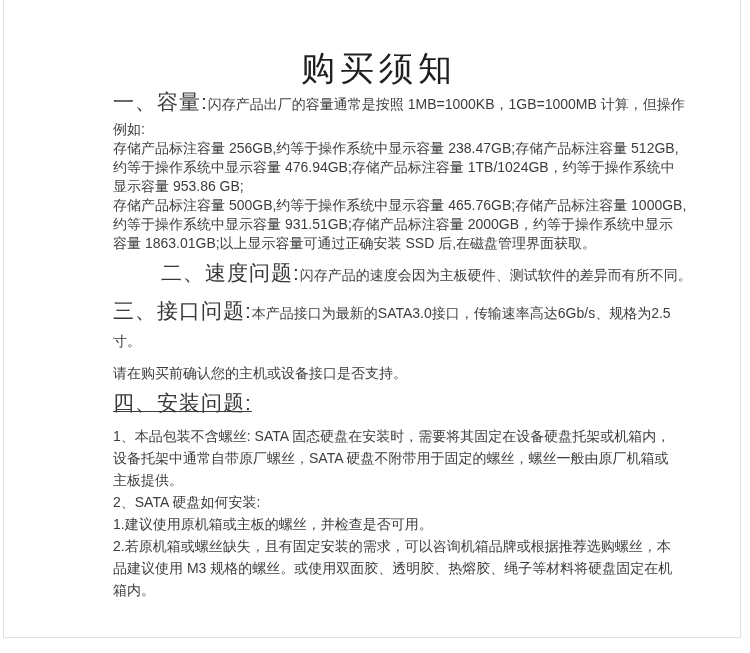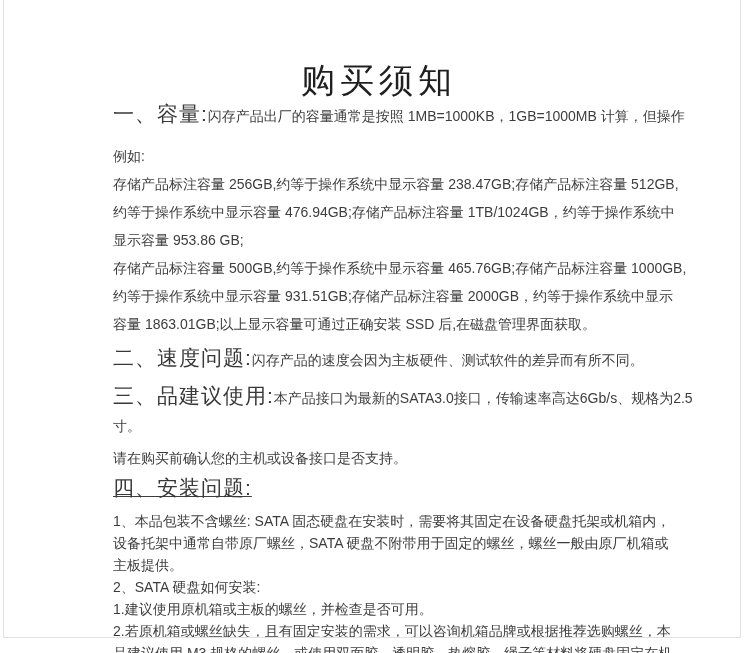--- a/index.html
+++ b/index.html
@@ -14,21 +14,21 @@
   }
   .frame {
     position: absolute;
     top: 0; left: 3px; right: 9px; bottom: 15px;
     border-left: 1px solid #e1e1e1;
     border-right: 1px solid #e1e1e1;
     border-bottom: 1px solid #e1e1e1;
     pointer-events: none;
   }
   .doc-title {
-    margin-top: 60px;
+    margin-top: 48px;
     text-align: center;
     font-size: 34px;
     line-height: 40px;
     letter-spacing: 5px;
     font-weight: 400;
     color: #1f1f1f;
     padding-left: 8px;
   }
   .content {
     padding: 0 56px 0 113px;
@@ -37,22 +37,22 @@
   .sec-line { line-height: 28px; }
   .sec-heading {
     font-size: 21px;
     color: #383838;
     letter-spacing: 1px;
   }
   .lead { font-size: 14px; color: #3d3d3d; }
   .lines { white-space: pre-line; }
   .sec1-line { }
   .para1 { line-height: 21px; margin-top: 4px; }
-  .example { line-height: 28px; margin-top: 12px; }
-  .sec2-line { margin-top: 6px; }
+  .example { line-height: 19px; margin-top: 2px; }
+  .sec2-line { margin-top: 6px; margin-left: 48px; }
   .sec3-line { margin-top: 8px; }
   .note { margin-top: 8px; line-height: 20px; }
   .sec4-line { margin-top: 6px; text-decoration: underline; }
   .install { line-height: 22px; margin-top: 6px; }
 </style>
 </head>
 <body>
 
 <div class="page">
   <div class="frame"></div>
@@ -70,21 +70,21 @@
 显示容量 953.86 GB;
 存储产品标注容量 500GB,约等于操作系统中显示容量 465.76GB;存储产品标注容量 1000GB,
 约等于操作系统中显示容量 931.51GB;存储产品标注容量 2000GB，约等于操作系统中显示
 容量 1863.01GB;以上显示容量可通过正确安装 SSD 后,在磁盘管理界面获取。</div>
 
     <div class="sec-line sec2-line">
       <span class="sec-heading">二、速度问题:</span><span class="lead">闪存产品的速度会因为主板硬件、测试软件的差异而有所不同。</span>
     </div>
 
     <div class="sec-line sec3-line">
-      <span class="sec-heading">三、品建议使用:</span><span class="lead">本产品接口为最新的SATA3.0接口，传输速率高达6Gb/s、规格为2.5寸。</span>
+      <span class="sec-heading">三、接口问题:</span><span class="lead">本产品接口为最新的SATA3.0接口，传输速率高达6Gb/s、规格为2.5寸。</span>
     </div>
     <div class="note">请在购买前确认您的主机或设备接口是否支持。</div>
 
     <div class="sec-line sec4-line">
       <span class="sec-heading">四、安装问题:</span>
     </div>
     <div class="lines install">1、本品包装不含螺丝: SATA 固态硬盘在安装时，需要将其固定在设备硬盘托架或机箱内，
 设备托架中通常自带原厂螺丝，SATA 硬盘不附带用于固定的螺丝，螺丝一般由原厂机箱或
 主板提供。
 2、SATA 硬盘如何安装:

